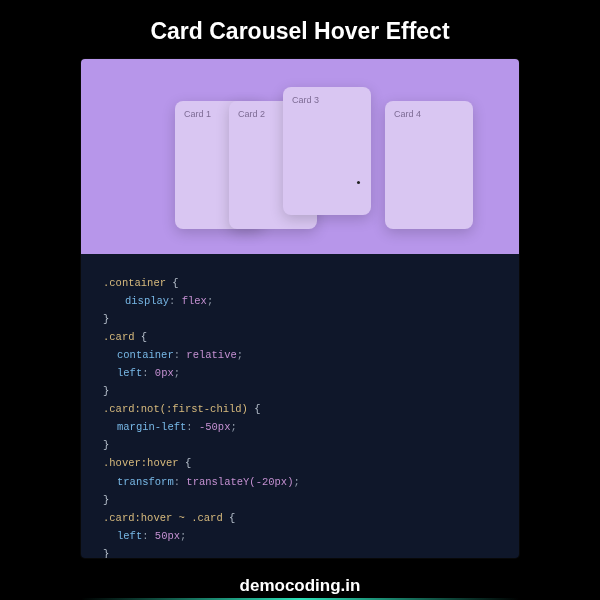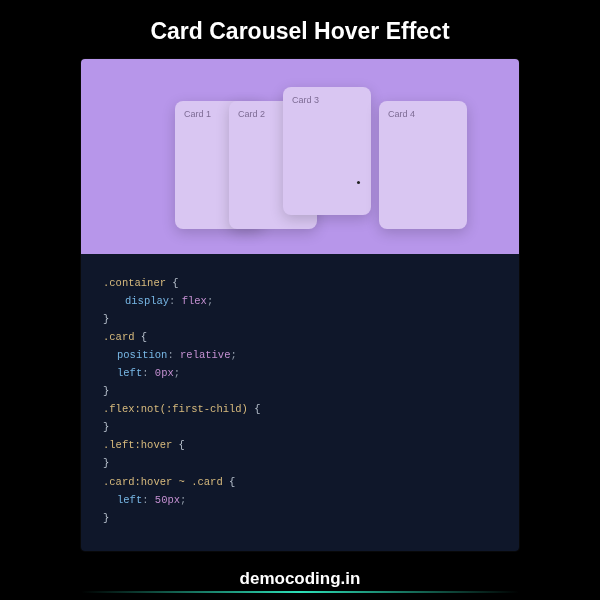--- a/index.html
+++ b/index.html
@@ -46,21 +46,21 @@
     background: #d9c6f2;
     border-radius: 8px;
     box-shadow: 0 4px 14px rgba(0,0,0,0.18);
     position: relative;
     padding: 8px 9px;
     font-size: 9px;
     color: #7d6b94;
   }
   .card + .card { margin-left: -34px; }
   .card.up { transform: translateY(-14px); }
-  .card.shift { left: 42px; }
+  .card.shift { left: 48px; }
   .cursor-dot {
     position: absolute;
     width: 3px;
     height: 3px;
     background: #222;
     left: 276px;
     top: 122px;
     border-radius: 50%;
   }
   .code {
@@ -110,26 +110,28 @@
       <div class="card shift">Card 4</div>
     </div>
     <div class="cursor-dot"></div>
   </div>
 
   <div class="code">
     <div><span class="sel">.container</span><span class="brace"> {</span></div>
     <div><span class="indent2"></span><span class="prop">display</span><span class="punc">: </span><span class="val">flex</span><span class="punc">;</span></div>
     <div><span class="brace">}</span></div>
     <div><span class="sel">.card</span><span class="brace"> {</span></div>
-    <div><span class="indent1"></span><span class="prop">position</span><span class="punc">: </span><span class="val">relative</span><span class="punc">;</span></div>
+    <div><span class="indent1"></span><span class="prop">container</span><span class="punc">: </span><span class="val">relative</span><span class="punc">;</span></div>
     <div><span class="indent1"></span><span class="prop">left</span><span class="punc">: </span><span class="num">0px</span><span class="punc">;</span></div>
     <div><span class="brace">}</span></div>
-    <div><span class="sel">.flex:not(:first-child)</span><span class="brace"> {</span></div>
+    <div><span class="sel">.card:not(:first-child)</span><span class="brace"> {</span></div>
+    <div><span class="indent1"></span><span class="prop">margin-left</span><span class="punc">: </span><span class="num">-50px</span><span class="punc">;</span></div>
     <div><span class="brace">}</span></div>
-    <div><span class="sel">.left:hover</span><span class="brace"> {</span></div>
+    <div><span class="sel">.hover:hover</span><span class="brace"> {</span></div>
+    <div><span class="indent1"></span><span class="prop">transform</span><span class="punc">: </span><span class="val">translateY(-20px)</span><span class="punc">;</span></div>
     <div><span class="brace">}</span></div>
     <div><span class="sel">.card:hover ~ .card</span><span class="brace"> {</span></div>
     <div><span class="indent1"></span><span class="prop">left</span><span class="punc">: </span><span class="num">50px</span><span class="punc">;</span></div>
     <div><span class="brace">}</span></div>
   </div>
 
 </div>
 
 <div class="footer">democoding.in</div>
 <div class="underline"></div>

